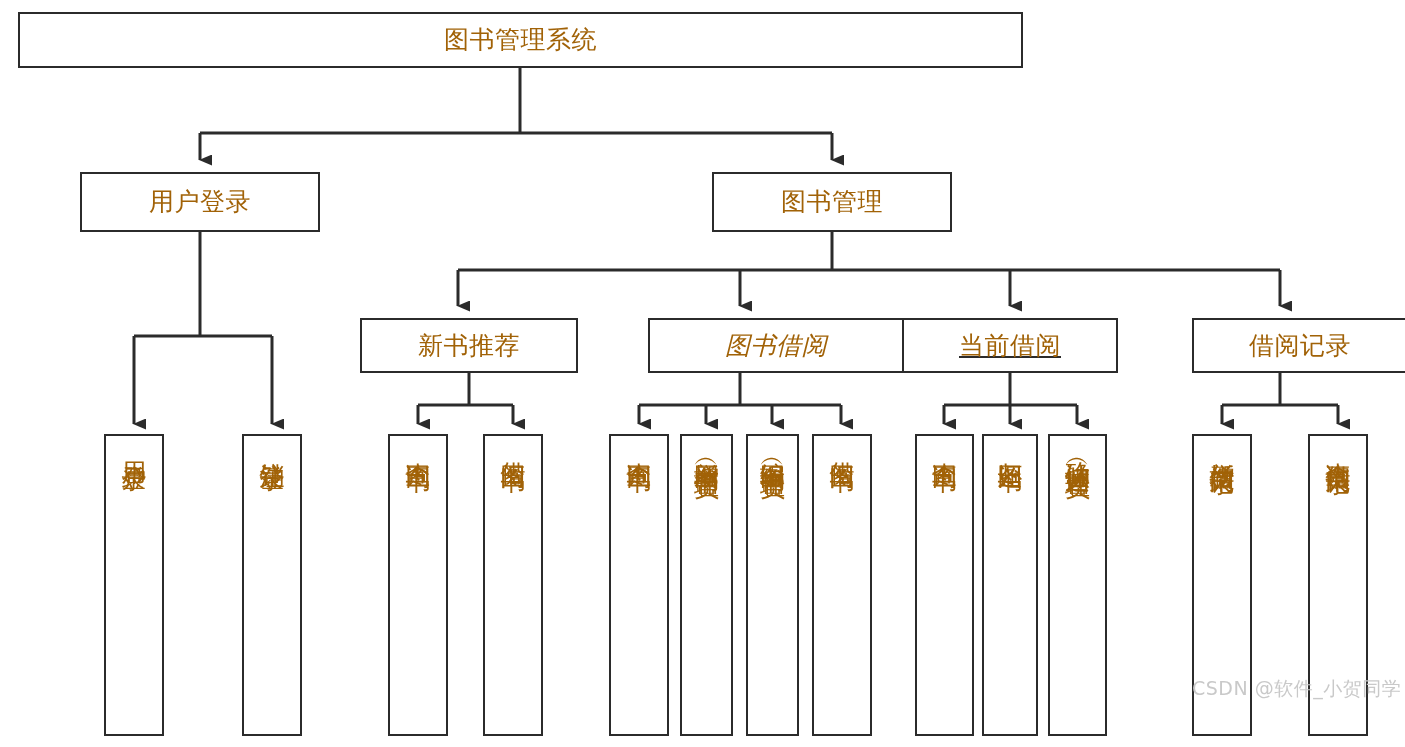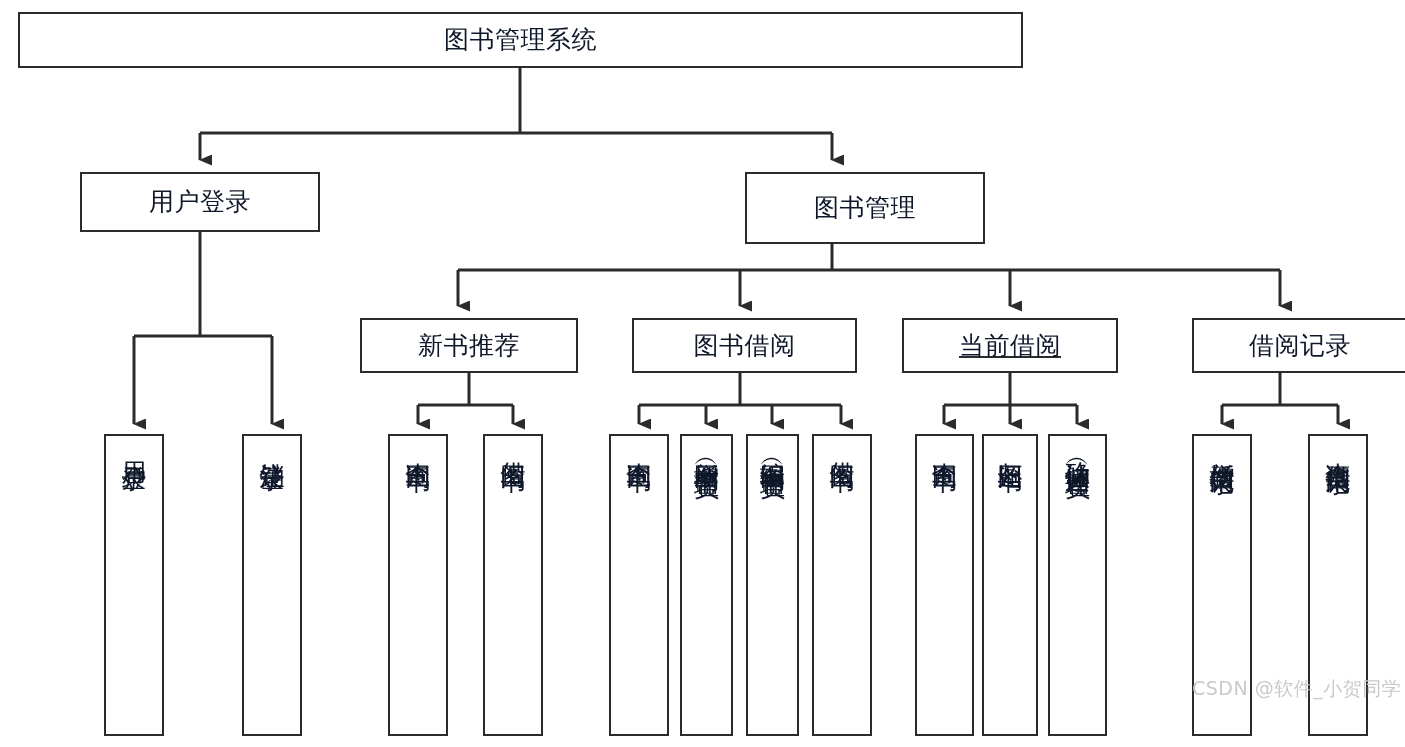--- a/index.html
+++ b/index.html
@@ -32,21 +32,21 @@
     display: flex;
     align-items: center;
     justify-content: center;
     color: #2b2b2b;
     z-index: 2;
   }
   .node .label {
     display: block;
     text-align: center;
     line-height: 1.18;
-    color: #0f172a;
+    color: #a16207;
     font-weight: 400;
   }
   
   .node.horiz .label {
     writing-mode: horizontal-tb;
     font-size: 25px;
     letter-spacing: 0.5px;
   }
   .node.root .label {
     font-size: 25px;
@@ -130,28 +130,28 @@
     </g>
   </svg>
 
   <div class="node horiz root" style="left:18px; top:12px; width:1005px; height:56px;">
     <span class="label">图书管理系统</span>
   </div>
 
   <div class="node horiz" style="left:80px; top:172px; width:240px; height:60px;">
     <span class="label">用户登录</span>
   </div>
-  <div class="node horiz" style="left:712px; top:172px; width:240px; height:72px;margin-left:33px;">
+  <div class="node horiz" style="left:712px; top:172px; width:240px; height:60px;">
     <span class="label">图书管理</span>
   </div>
 
   <div class="node horiz" style="left:360px; top:318px; width:218px; height:55px;justify-content:center;">
     <span class="label">新书推荐</span>
   </div>
-  <div class="node horiz" style="left:632px; top:318px; width:225px; height:55px;">
+  <div class="node horiz" style="left:648px; top:318px; width:256px; height:55px;font-style:italic;">
     <span class="label">图书借阅</span>
   </div>
   <div class="node horiz" style="left:902px; top:318px; width:216px; height:55px;text-decoration:underline;">
     <span class="label">当前借阅</span>
   </div>
   <div class="node horiz" style="left:1172px; top:318px; width:216px; height:55px;margin-left:20px;">
     <span class="label">借阅记录</span>
   </div>
 
   <div class="node vert" style="left:104px; top:434px; width:60px; height:302px;">

